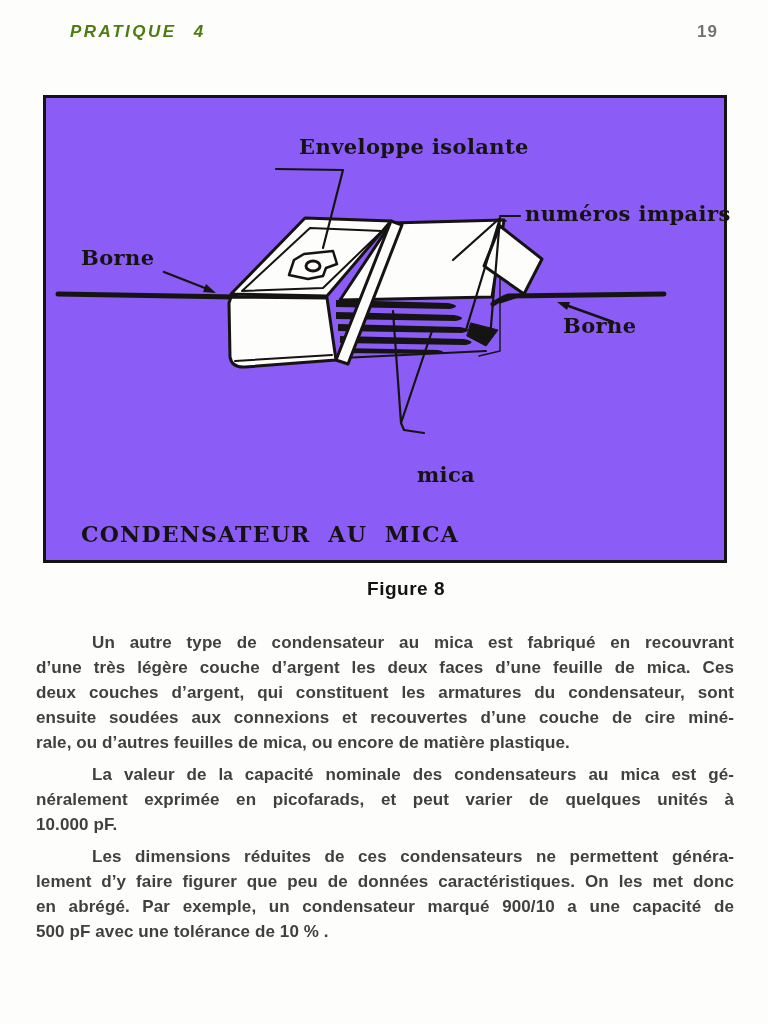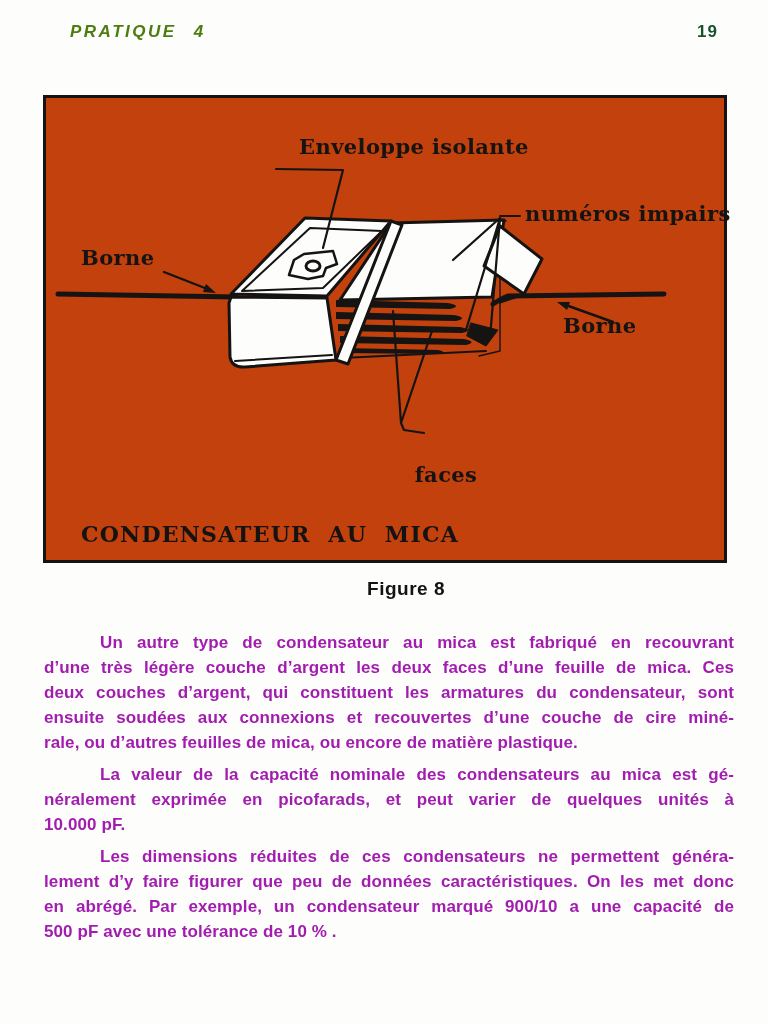--- a/index.html
+++ b/index.html
@@ -10,26 +10,26 @@
   }
   
   .running-head{
     position:absolute;left:70px;top:22px;
     font:700 italic 17px "Liberation Sans",sans-serif;
     letter-spacing:2.5px;word-spacing:10px;color:#4d7c0f;
   }
   .folio{
     position:absolute;right:50px;top:22px;
     font:700 17px "Liberation Sans",sans-serif;
-    letter-spacing:1px;color:#14532d;
+    letter-spacing:1px;color:#737373;
   }
   
   .fig-box{
     position:absolute;left:43px;top:95px;width:684px;height:468px;
-    border:3px solid #151413;box-sizing:border-box;background:#c2410c;
+    border:3px solid #151413;box-sizing:border-box;background:#8b5cf6;
   }
   .fig-box svg{position:absolute;left:0;top:0;}
   .fig-label{
     position:absolute;
     font:700 21px "DejaVu Serif","Liberation Serif",serif;
     color:#151413;letter-spacing:.4px;white-space:nowrap;line-height:22px;
   }
   .lbl-enveloppe{left:368px;top:38px;transform:translateX(-50%);}
   .lbl-impairs1{left:462px;top:79px;}
   .lbl-impairs2{left:479px;top:105px;}
@@ -48,21 +48,21 @@
     text-align:center;
     font:700 19px "Liberation Sans",sans-serif;color:#141312;
     letter-spacing:.5px;
   }
   
   .body-text{
     position:absolute;left:36px;top:630px;width:698px;
   }
   .tline{
     font:700 17px "Liberation Sans",sans-serif;
-    line-height:25px;color:#a21caf;letter-spacing:.1px;white-space:normal;margin-left:8px;
+    line-height:25px;color:#404040;letter-spacing:.1px;white-space:normal;
   }
   .just{text-align:justify;text-align-last:justify;}
   .ind{padding-left:56px;}
   .para + .para{margin-top:7px;}
 </style>
 </head>
 <body>
 
 <div class="running-head">PRATIQUE 4</div>
 <div class="folio">19</div>
@@ -112,21 +112,21 @@
     <g>
       <path d="M567,224 L517,206" stroke-width="2.4"></path>
       <path d="M511,204 L524,204 L521,212 Z" fill="#151413" stroke="none"></path>
     </g>
   </svg>
 
   <div class="fig-label lbl-enveloppe">Enveloppe isolante</div>
   <div class="fig-label lbl-impairs2">numéros impairs</div>
   <div class="fig-label lbl-borne-left">Borne</div>
   <div class="fig-label lbl-borne-right">Borne</div>
-  <div class="fig-label lbl-pairs2">faces</div>
+  <div class="fig-label lbl-pairs2">mica</div>
   <div class="fig-title">CONDENSATEUR AU MICA</div>
 </div>
 
 <div class="fig-caption">Figure 8</div>
 
 <div class="body-text">
     <div class="para">
       <div class="tline just ind">Un autre type de condensateur au mica est fabriqué en recouvrant</div>
       <div class="tline just">d’une très légère couche d’argent les deux faces d’une feuille de mica. Ces</div>
       <div class="tline just">deux couches d’argent, qui constituent les armatures du condensateur, sont</div>

